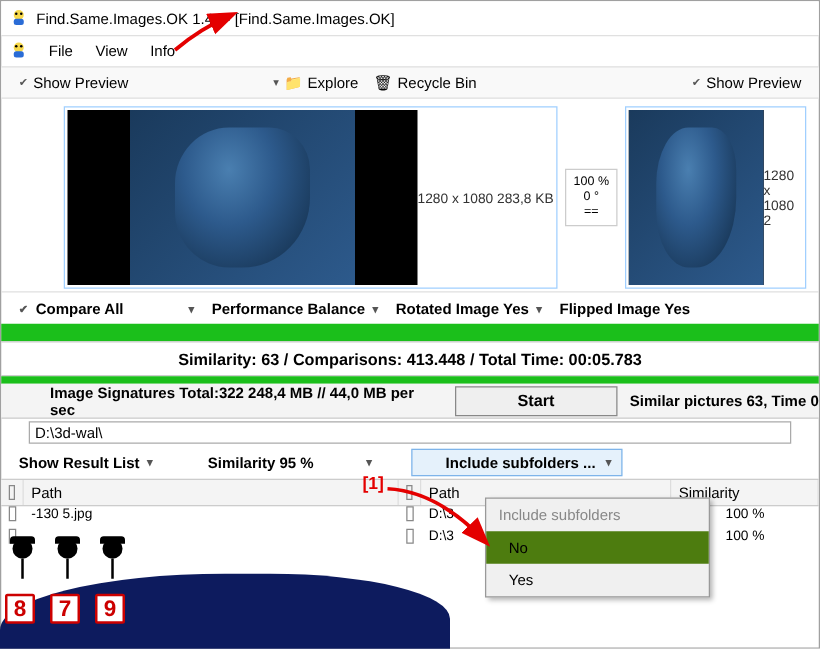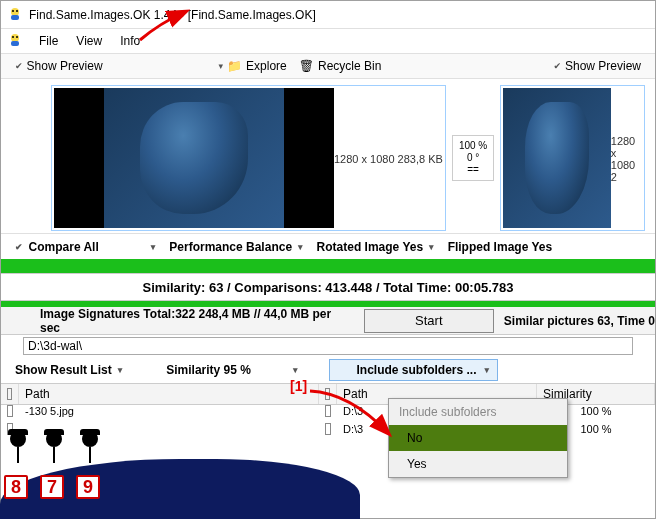--- a/index.html
+++ b/index.html
@@ -19,21 +19,21 @@
   .preview-img { width: 280px; height: 140px; background: #000; display: flex; align-items: center; justify-content: center; overflow: hidden; }
   .preview-caption { font-size: 11px; margin-top: 2px; color: #333; }
   .zoombox { border: 1px solid #ccc; padding: 4px 6px; font-size: 10px; text-align: center; line-height: 1.2; margin: 0 2px; align-self: center; }
   .optrow { height: 26px; display: flex; align-items: center; padding: 0 10px; gap: 6px; font-weight: bold; font-size: 12px; border-top: 1px solid #e0e0e0; }
   .opt { display: flex; align-items: center; gap: 6px; padding: 2px 4px; }
   .greenbar { height: 14px; background: #1bbf1b; margin: 0; }
   .statsrow { height: 28px; display: flex; align-items: center; justify-content: center; font-weight: bold; font-size: 13px; border-top: 1px solid #ccc; border-bottom: 1px solid #ccc; }
   .greenbar2 { height: 6px; background: #1bbf1b; }
   .sigrow { height: 28px; display: flex; align-items: center; border-bottom: 1px solid #ccc; background: #f4f4f4; }
   .sigrow .label { flex: 1; padding: 0 6px; font-weight: bold; font-size: 12px; margin-left: 33px; }
-  .startbtn { width: 130px; height: 24px; border: 1px solid #888; background: #efefef; font-weight: normal; font-size: 13px; display: flex; align-items: center; justify-content: center; margin: 0 4px; }
+  .startbtn { width: 130px; height: 24px; border: 1px solid #888; background: #efefef; font-weight: bold; font-size: 13px; display: flex; align-items: center; justify-content: center; margin: 0 4px; }
   .simlabel { font-weight: bold; font-size: 12px; padding-left: 6px; }
   .pathrow { height: 22px; padding: 2px 22px; }
   .pathrow .pathinput { width: 100%; height: 18px; border: 1px solid #aaa; padding: 0 4px; font-size: 12px; }
   .resultctrls { height: 26px; display: flex; align-items: center; padding: 0 10px; gap: 8px; font-weight: bold; }
   .resultctrls .ctrl { display: flex; align-items: center; gap: 6px; padding: 2px 4px; }
   .dropdown-btn { border: 1px solid #7eb4ea; background: #e5f1fb; padding: 2px 8px; height: 22px; display: flex; align-items: center; gap: 8px; font-weight: bold; font-size: 12px; }
   .tablehdr { display: flex; border-top: 1px solid #ccc; border-bottom: 1px solid #ccc; height: 22px; align-items: center; background: #f4f4f4; font-size: 12px; }
   .tablehdr .col { padding: 0 6px; border-right: 1px solid #ddd; height: 100%; display: flex; align-items: center; }
   .tablerow { display: flex; height: 18px; align-items: flex-start; font-size: 11px; }
   .tablerow .cell { padding: 0 6px; display: flex; align-items: center; gap: 4px; }

